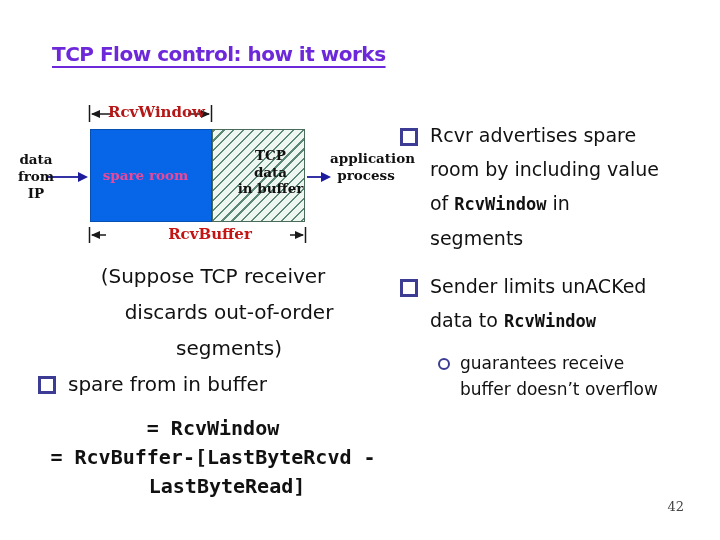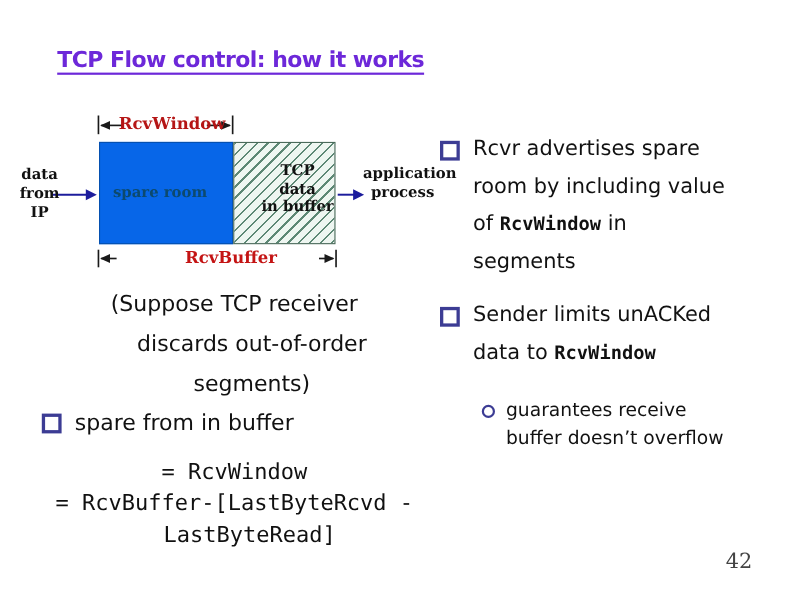--- a/index.html
+++ b/index.html
@@ -28,21 +28,21 @@
     background-image:repeating-linear-gradient(135deg,
       rgba(85,130,110,0.95) 0px, rgba(85,130,110,0.95) 1.5px,
       transparent 1.5px, transparent 7px);
     border:1px solid #4a6a5a;box-sizing:border-box;
   }
   .diag-label{
     position:absolute;text-align:center;
     font-family:"DejaVu Serif","Liberation Serif",serif;
     font-weight:bold;font-size:13.5px;line-height:17px;color:#111;
   }
-  .spare-room{left:90px;top:167px;width:111px;color:#0c4a6e;}
+  .spare-room{left:90px;top:167px;width:111px;color:#ec4899;}
   .tcp-data{left:212px;top:147px;width:93px;line-height:16.5px;margin-left:12px;}
   .data-from{left:4px;top:151px;width:64px;}
   .application{left:330px;top:150px;width:72px;}
   .dim-label{
     position:absolute;text-align:center;
     font-family:"DejaVu Serif","Liberation Serif",serif;
     font-weight:bold;font-size:15px;
   }
   .rcv-window{left:108px;top:103px;width:96px;color:#b51616;}
   .rcv-buffer{left:153px;top:225px;width:90px;color:#c41414;margin-left:12px;}
@@ -52,42 +52,42 @@
   .note-line{line-height:36px;white-space:nowrap;}
   .note-indent{padding-left:32px;}
   .bullet-row{display:flex;align-items:flex-start;line-height:36px;white-space:nowrap;}
   .sq-bullet{
     flex:0 0 auto;width:12px;height:12px;margin:10px 12px 0 0;
     border:3px solid #3c3c94;background:#fff;box-sizing:content-box;
   }
   .eq-block{
     margin-top:12px;
     font-family:"DejaVu Sans Mono","Liberation Mono",monospace;
-    font-weight:normal;font-size:20px;line-height:29px;white-space:nowrap;
+    font-weight:bold;font-size:20px;line-height:29px;white-space:nowrap;
   }
   .eq-indent{padding-left:28px;}
   .right-col{position:absolute;left:400px;top:118px;width:310px;font-size:19px;}
   .r-line{line-height:34px;white-space:nowrap;}
   .code{
     font-family:"DejaVu Sans Mono","Liberation Mono",monospace;
     font-weight:bold;font-size:17px;
   }
   .bullet2{margin-top:14px;}
-  .sub-row{display:flex;align-items:flex-start;margin-top:22px;padding-left:38px;
+  .sub-row{display:flex;align-items:flex-start;margin-top:12px;padding-left:38px;
     font-size:17px;}
   .sub-line{line-height:26px;white-space:nowrap;}
   .circ-bullet{
     flex:0 0 auto;width:8px;height:8px;margin:8px 10px 0 0;
     border:2px solid #3c3c94;border-radius:50%;background:#fff;
   }
   
   .page-num{
     position:absolute;right:36px;top:499px;
     font-family:"DejaVu Serif","Liberation Serif",serif;
-    font-size:19px;color:#444;
+    font-size:13px;color:#444;
   }
 </style>
 </head>
 <body>
 
 <div class="title">TCP Flow control: how it works</div>
 
 <div class="blue-box"></div>
 <div class="hatch-box"></div>
 

